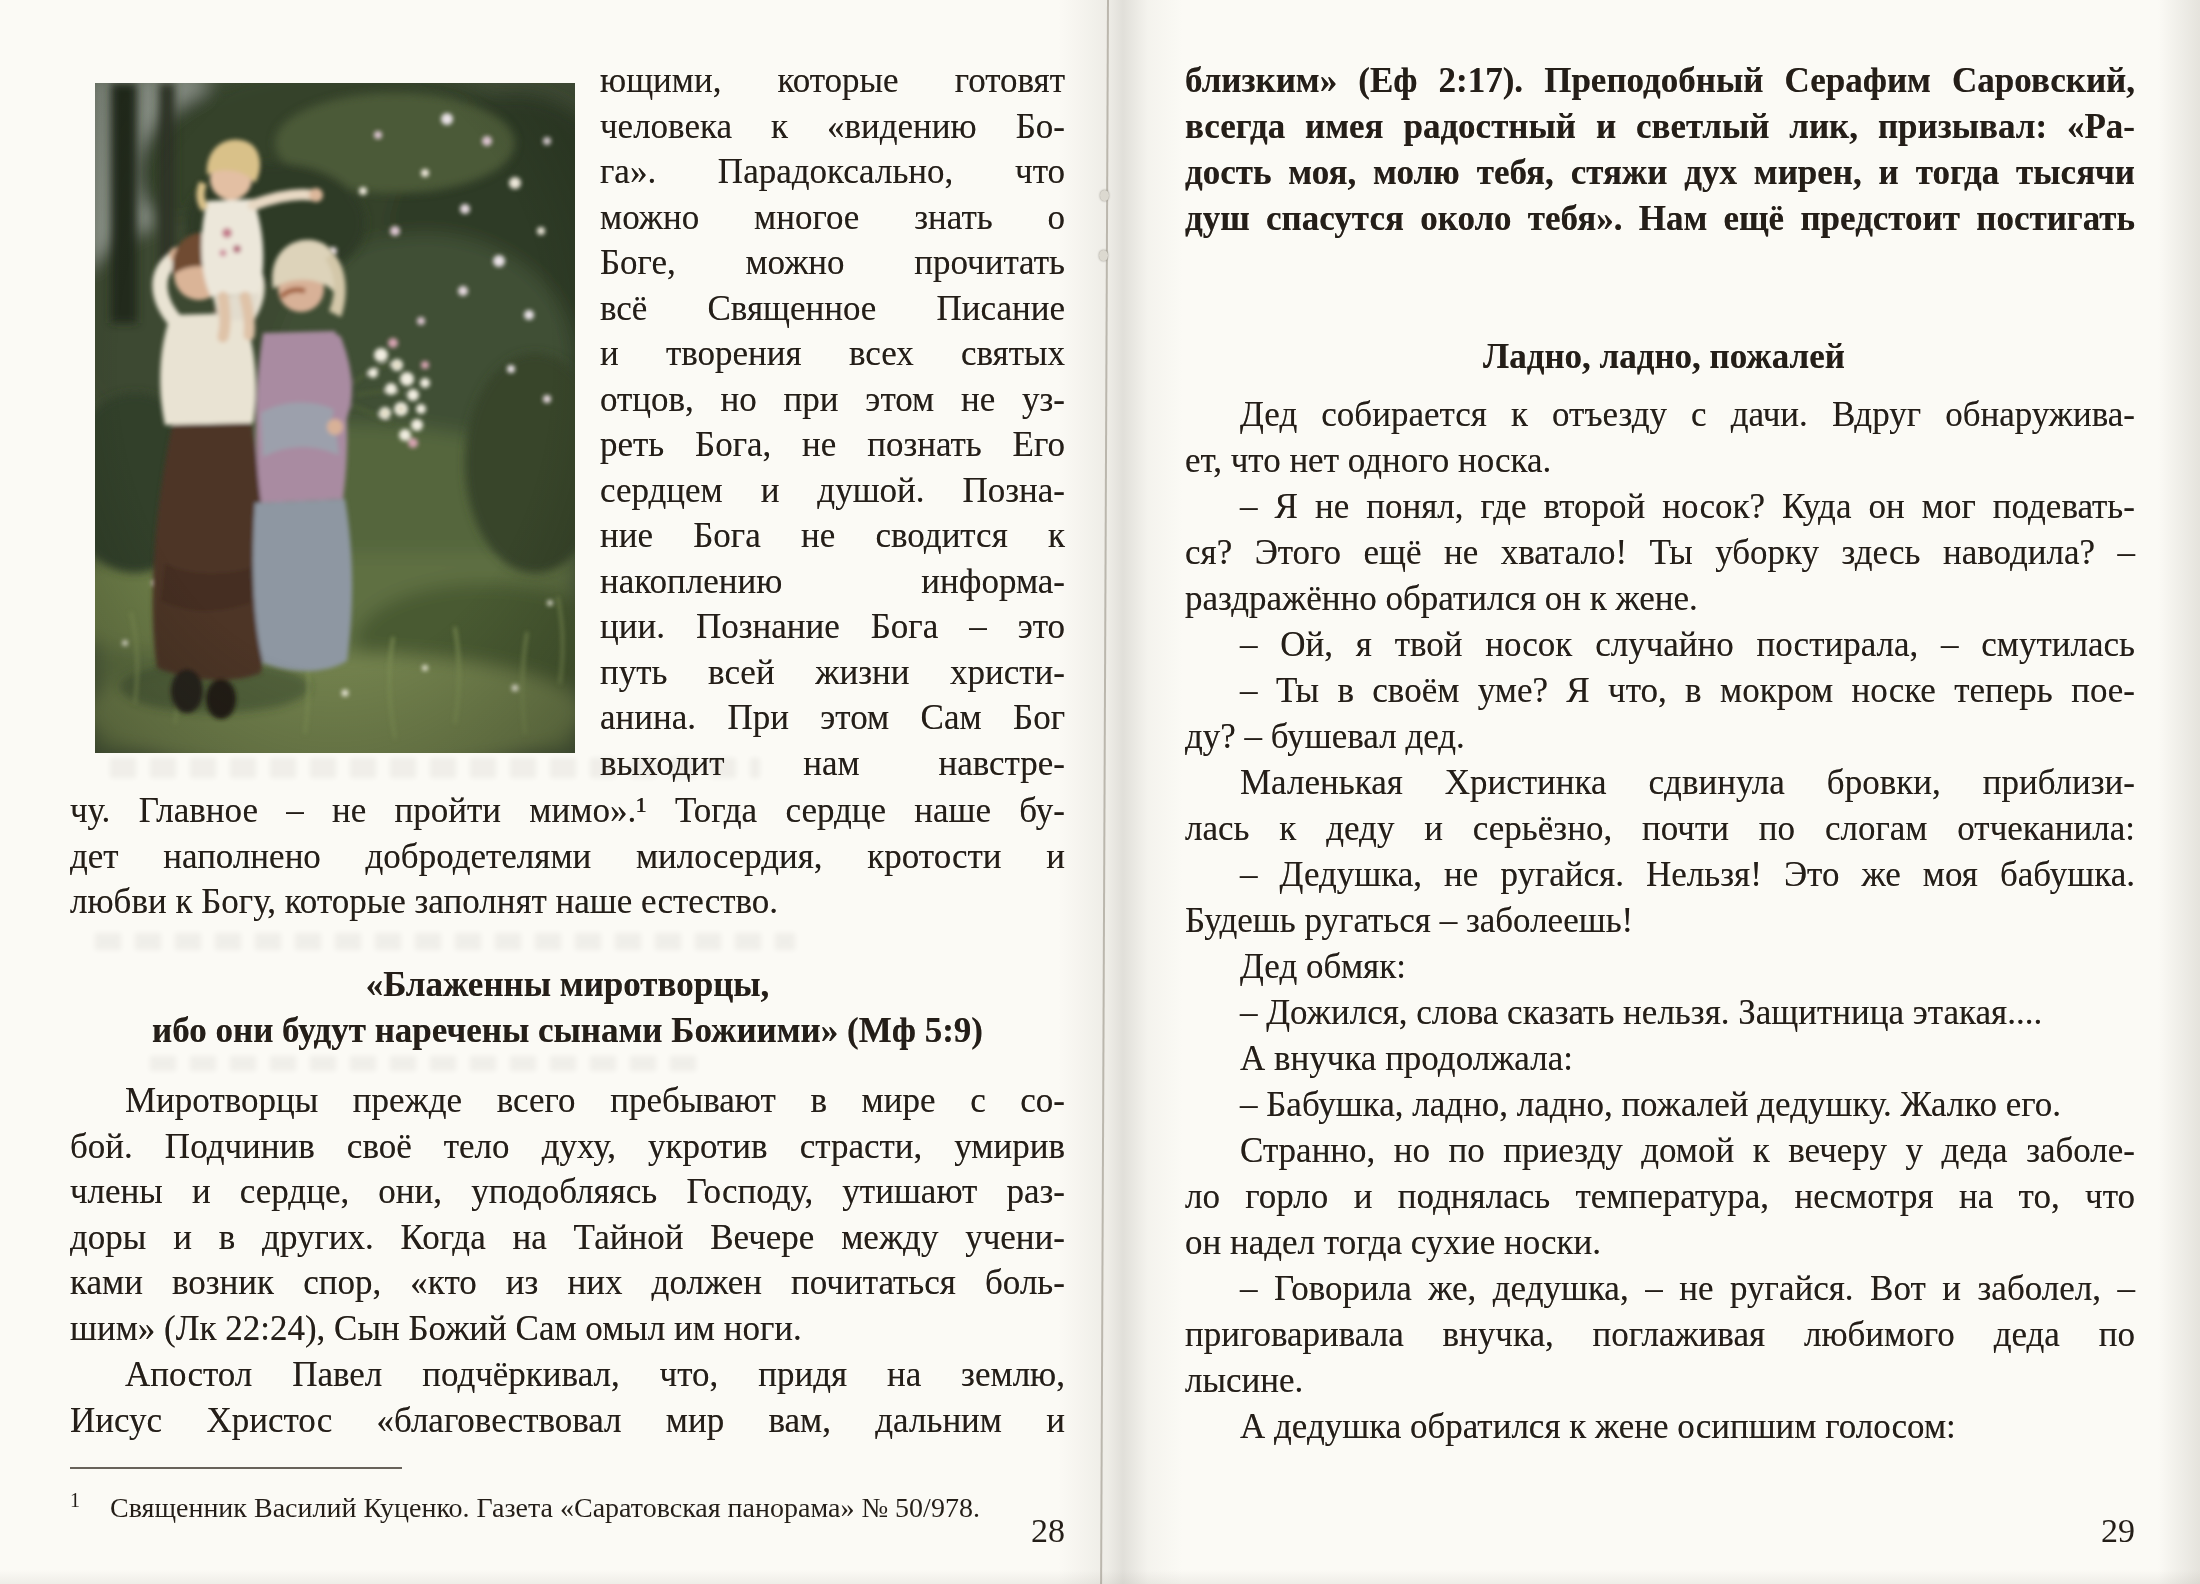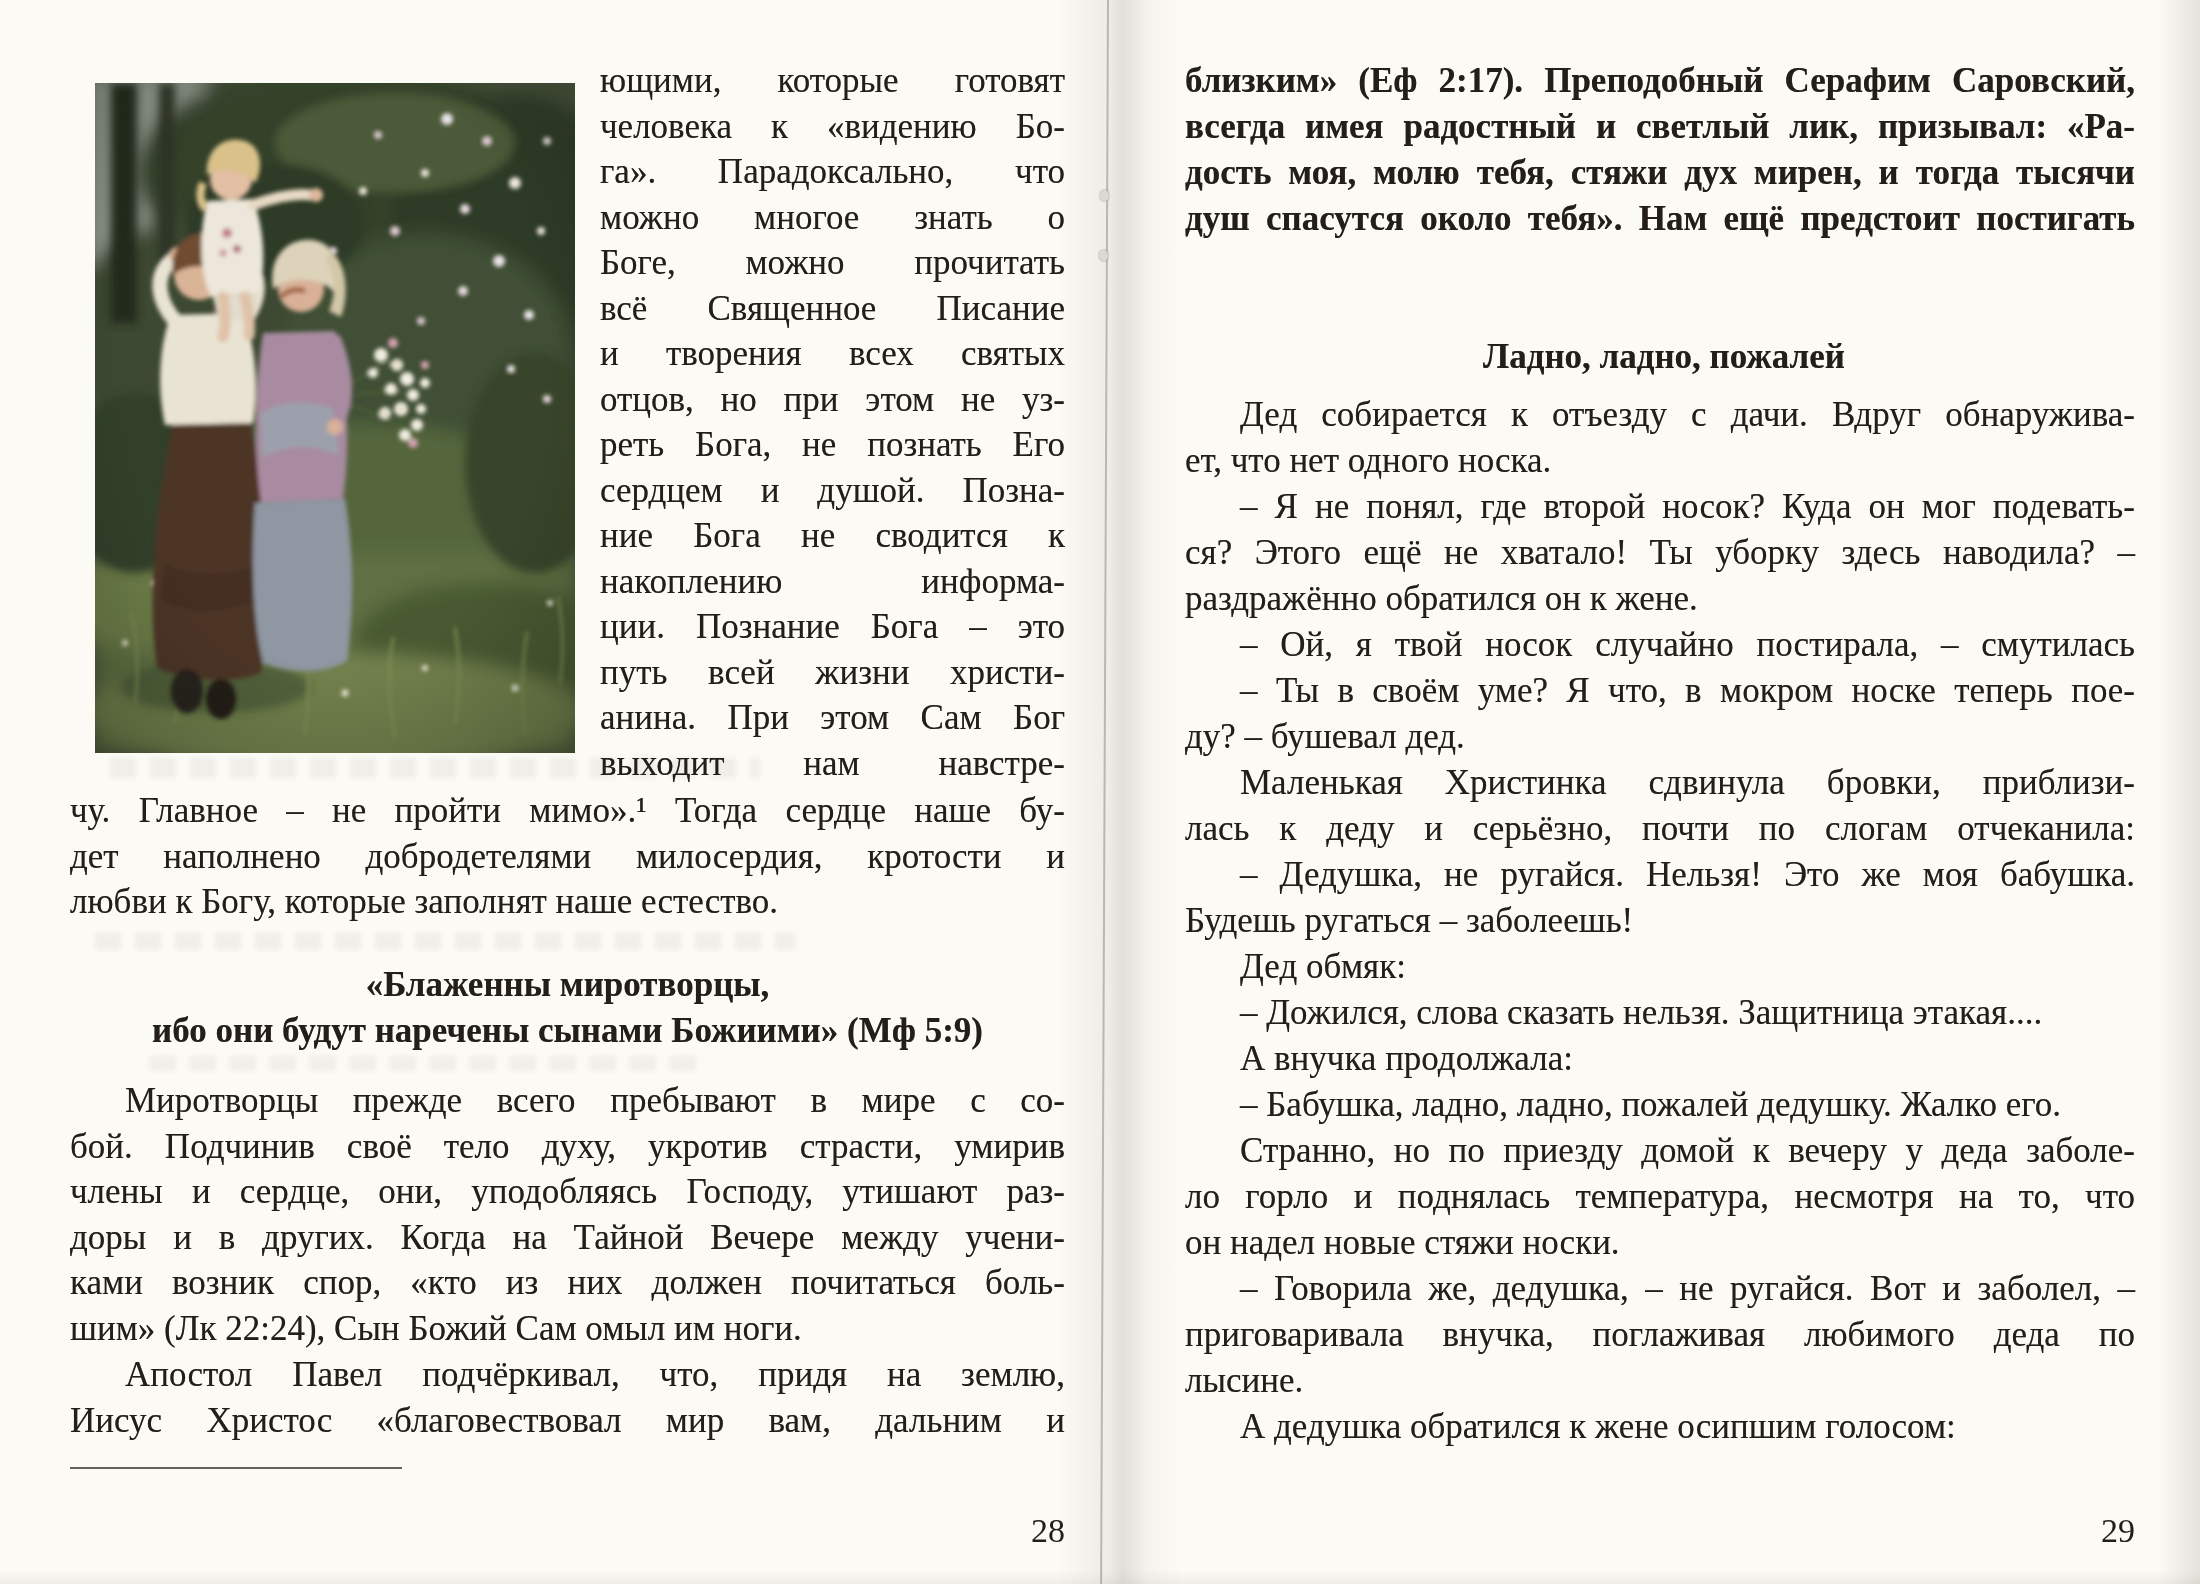--- a/index.html
+++ b/index.html
@@ -243,20 +243,23 @@
       <div class="tl jl">ками возник спор, «кто из них должен почитаться боль-</div>
       <div class="tl ll">шим» (Лк 22:24), Сын Божий Сам омыл им ноги.</div>
     </div>
 
     <div class="para2">
       <div class="tl jl ind">Апостол Павел подчёркивал, что, придя на землю,</div>
       <div class="tl jl">Иисус Христос «благовествовал мир вам, дальним и</div>
     </div>
 
     <div class="fn-rule"></div>
+    <div class="footnote">
+      <sup>1</sup><span>Священник Василий Куценко. Газета «Саратовская панорама» № 50/978.</span>
+    </div>
 
     <div class="pagenum">28</div>
   </div>
 
   <div class="page pg-right rp-lines">
 
     <div class="intro">
       <div class="tl jl">близким» (Еф 2:17). Преподобный Серафим Саровский,</div>
       <div class="tl jl">всегда имея радостный и светлый лик, призывал: «Ра-</div>
       <div class="tl jl">дость моя, молю тебя, стяжи дух мирен, и тогда тысячи</div>
@@ -279,21 +282,21 @@
       <div class="tl jl ind">Маленькая Христинка сдвинула бровки, приблизи-</div>
       <div class="tl jl">лась к деду и серьёзно, почти по слогам отчеканила:</div>
       <div class="tl jl ind">– Дедушка, не ругайся. Нельзя! Это же моя бабушка.</div>
       <div class="tl ll">Будешь ругаться – заболеешь!</div>
       <div class="tl ll ind">Дед обмяк:</div>
       <div class="tl ll ind">– Дожился, слова сказать нельзя. Защитница этакая....</div>
       <div class="tl ll ind">А внучка продолжала:</div>
       <div class="tl ll ind">– Бабушка, ладно, ладно, пожалей дедушку. Жалко его.</div>
       <div class="tl jl ind">Странно, но по приезду домой к вечеру у деда заболе-</div>
       <div class="tl jl">ло горло и поднялась температура, несмотря на то, что</div>
-      <div class="tl ll">он надел новые стяжи носки.</div>
+      <div class="tl ll">он надел тогда сухие носки.</div>
       <div class="tl jl ind">– Говорила же, дедушка, – не ругайся. Вот и заболел, –</div>
       <div class="tl jl">приговаривала внучка, поглаживая любимого деда по</div>
       <div class="tl ll">лысине.</div>
       <div class="tl ll ind">А дедушка обратился к жене осипшим голосом:</div>
     </div>
 
     <div class="pagenum">29</div>
   </div>
 
   <div class="gutter"></div>

